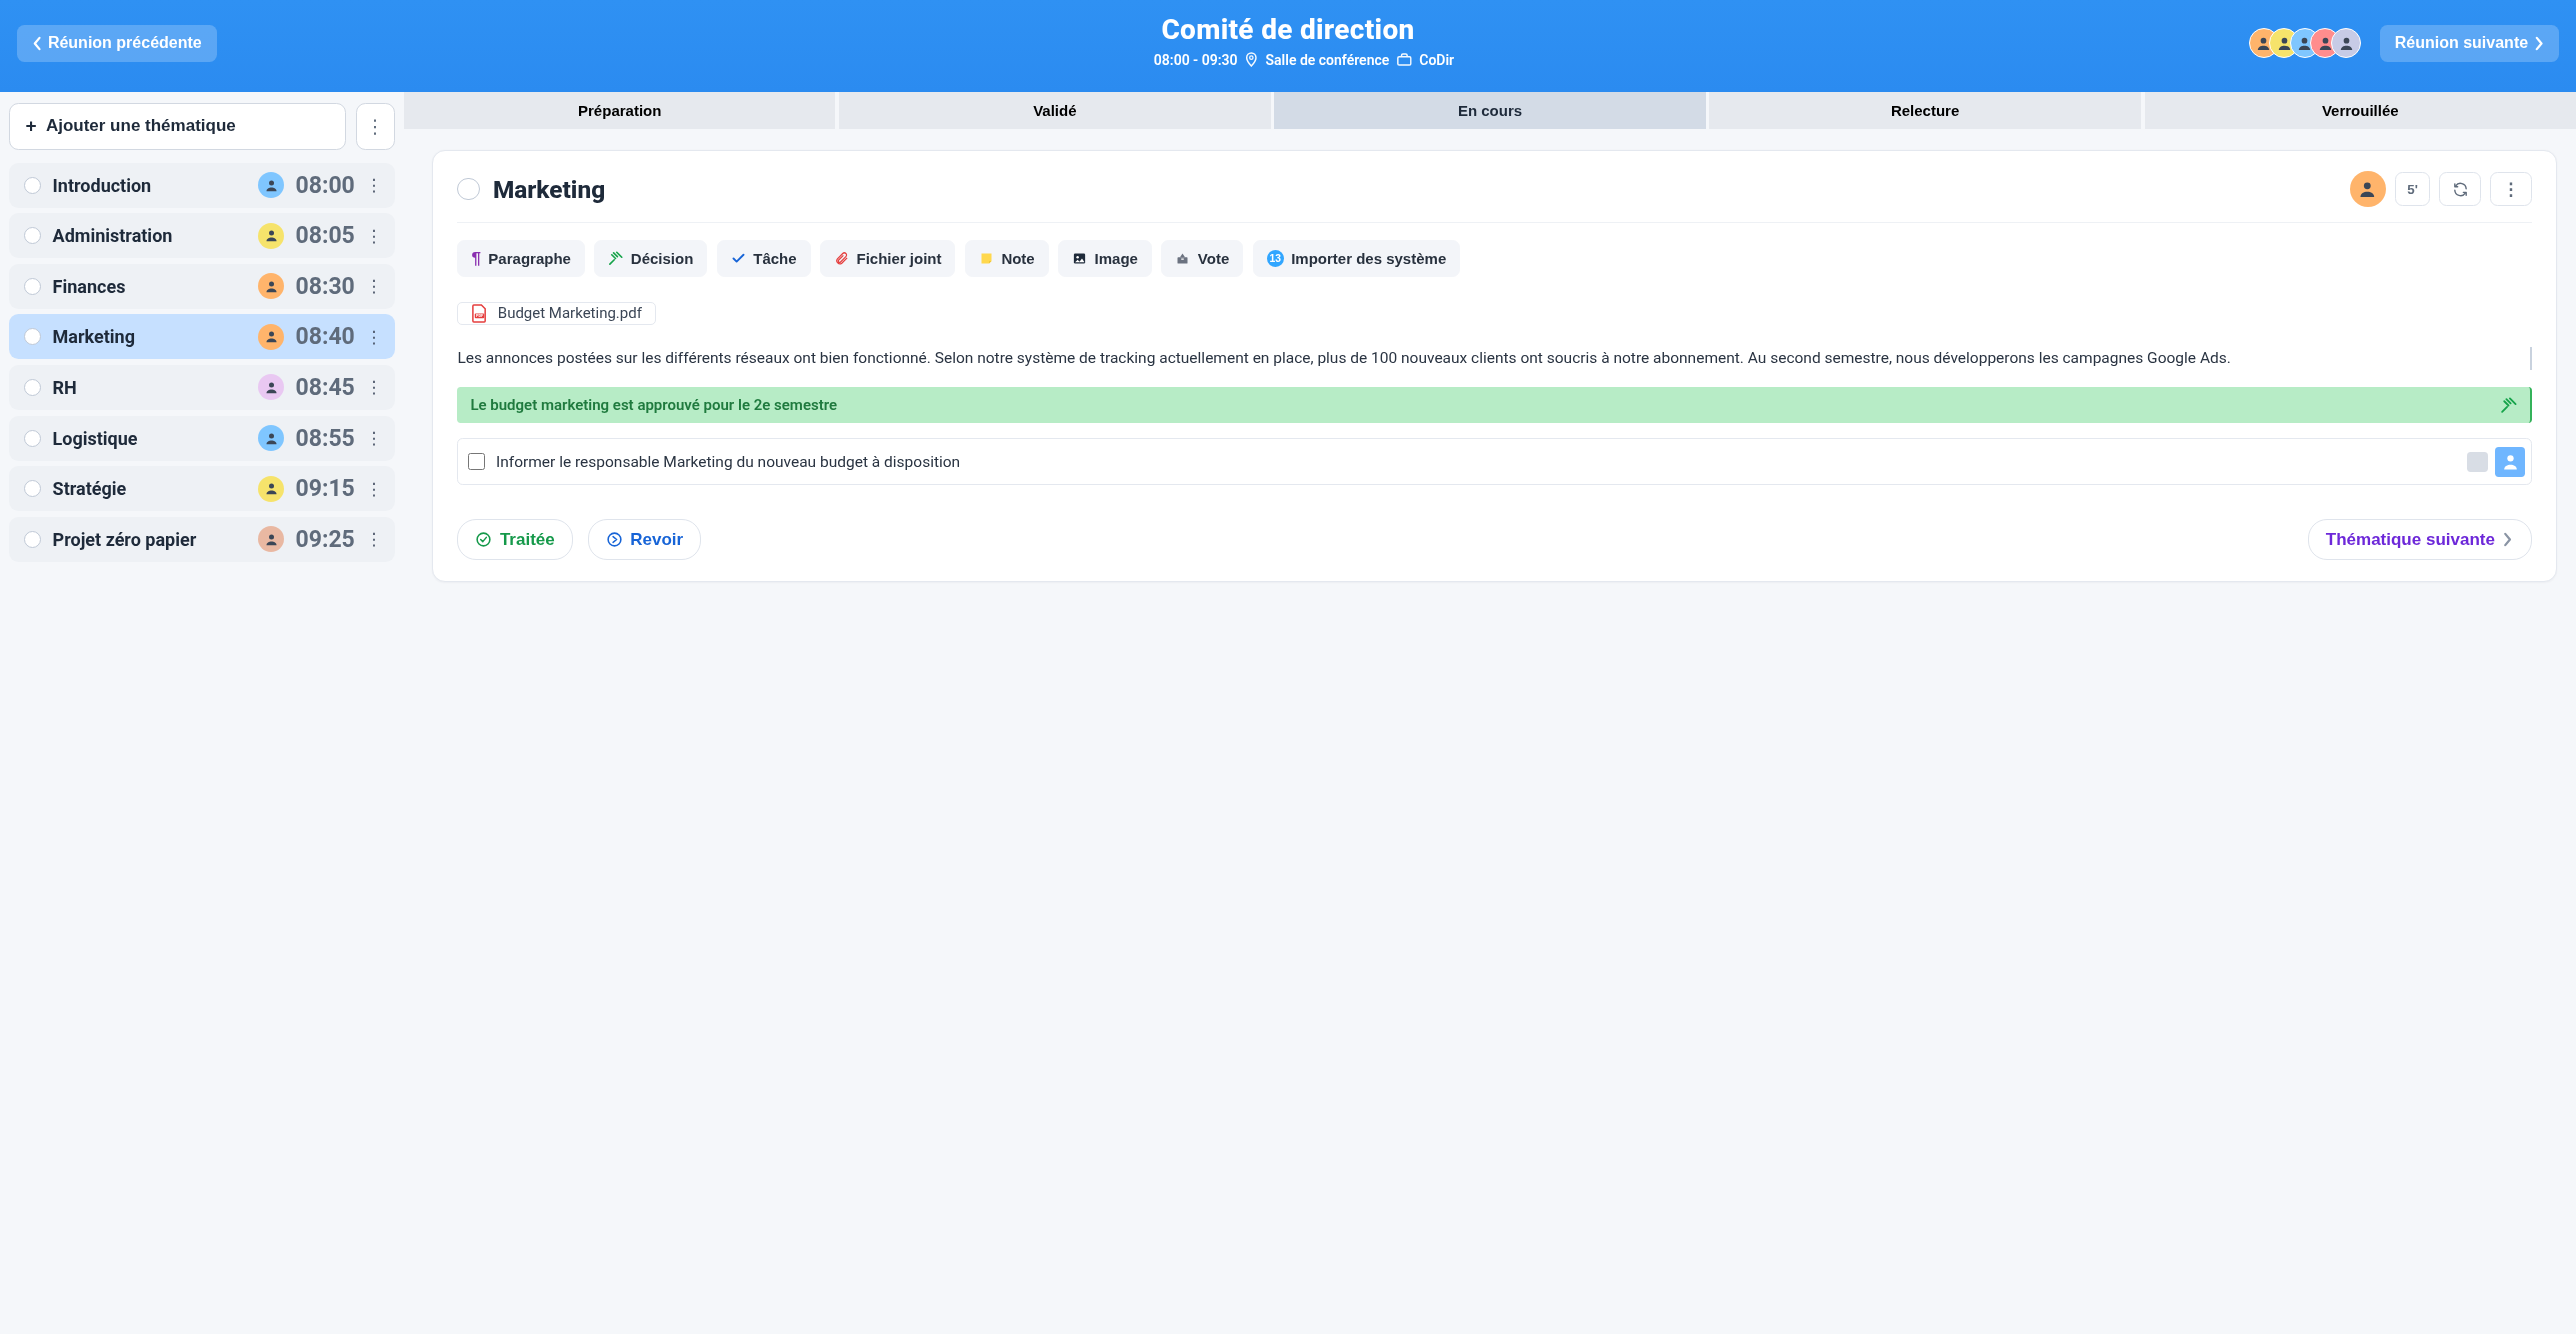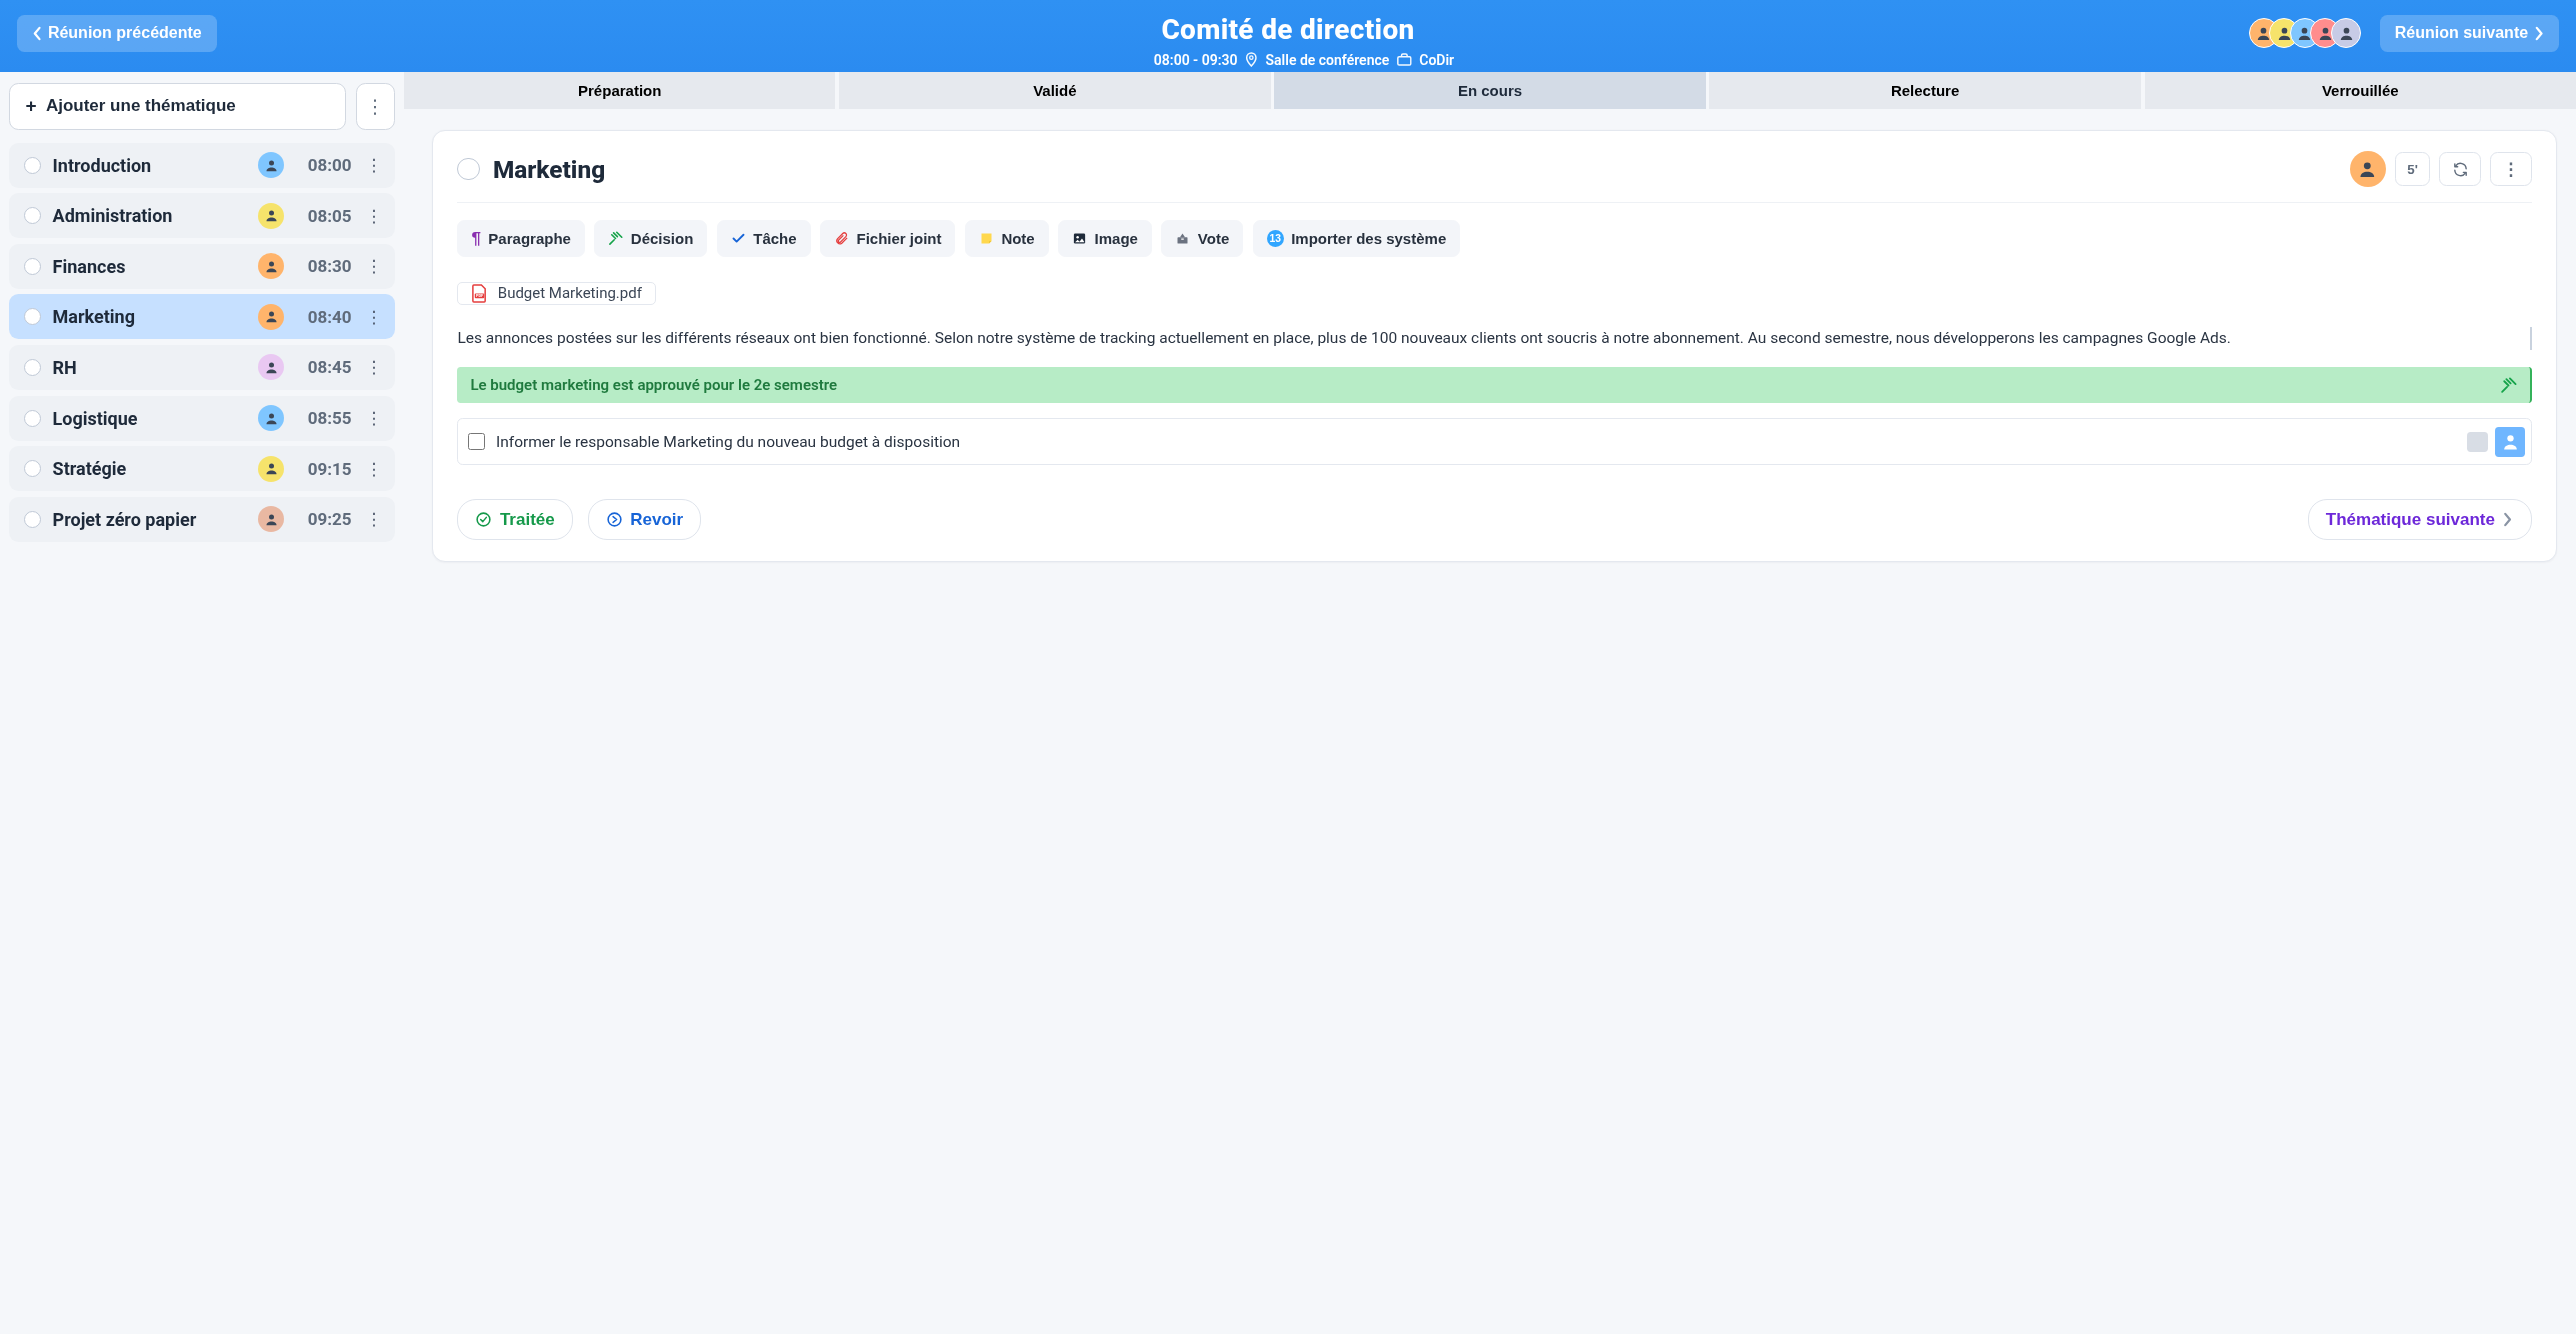--- a/index.html
+++ b/index.html
@@ -3,21 +3,21 @@
 <meta charset="utf-8">
 <style>
   * { box-sizing: border-box; margin: 0; padding: 0; }
   html, body { width: 100%; height: 100%; font-family: -apple-system, BlinkMacSystemFont, "Segoe UI", Roboto, "Helvetica Neue", Arial, sans-serif; background:#f5f7fa; color:#1e2a3a; }
   body { font-size:15px; }
 
   
   .header {
     background: linear-gradient(#2f91f3,#2b8bf0);
     color:#fff;
-    height:72px;
+    height:92px;
     display:flex;
     align-items:center;
     justify-content:space-between;
     padding:0 17px 5.6px 17px;
     position:relative;
   }
   .hdr-btn {
     background: rgba(255,255,255,.22);
     border:none;
     color:#fff;
@@ -76,21 +76,21 @@
     background:#eef1f5; border-radius:9.4px; height:45px;
     display:flex; align-items:center; padding:0 9.4px 0 15px; gap:11.2px;
     cursor:pointer;
   }
   .topic.active { background:#c6e0ff; }
   .topic .dot {
     width:17px; height:17px; border-radius:50%; border:1.9px solid #c0c9d6; background:#fff;
     flex-shrink:0;
   }
   .topic .t-label { font-size:18px; font-weight:700; flex:1; color:#1e2a3a;}
-  .topic .t-time { font-size:17px; font-weight:700; color:#5f6b7b; width:56px; text-align:right;}
+  .topic .t-time { font-size:23px; font-weight:700; color:#5f6b7b; width:56px; text-align:right;}
   .topic .t-more { width:22.5px; text-align:center; color:#4a5568; cursor:pointer; font-size:17px;}
 
   
   .main-col { flex:1; display:flex; flex-direction:column; }
 
   .panel {
     margin:20.6px 19px 19px 28px;
     background:#fff; border:0.9px solid #e4e8ef; border-radius:13px;
     padding:20.6px 24.4px 20.6px 24.4px;
     box-shadow:0 0.9px 1.9px rgba(20,30,50,.04);

